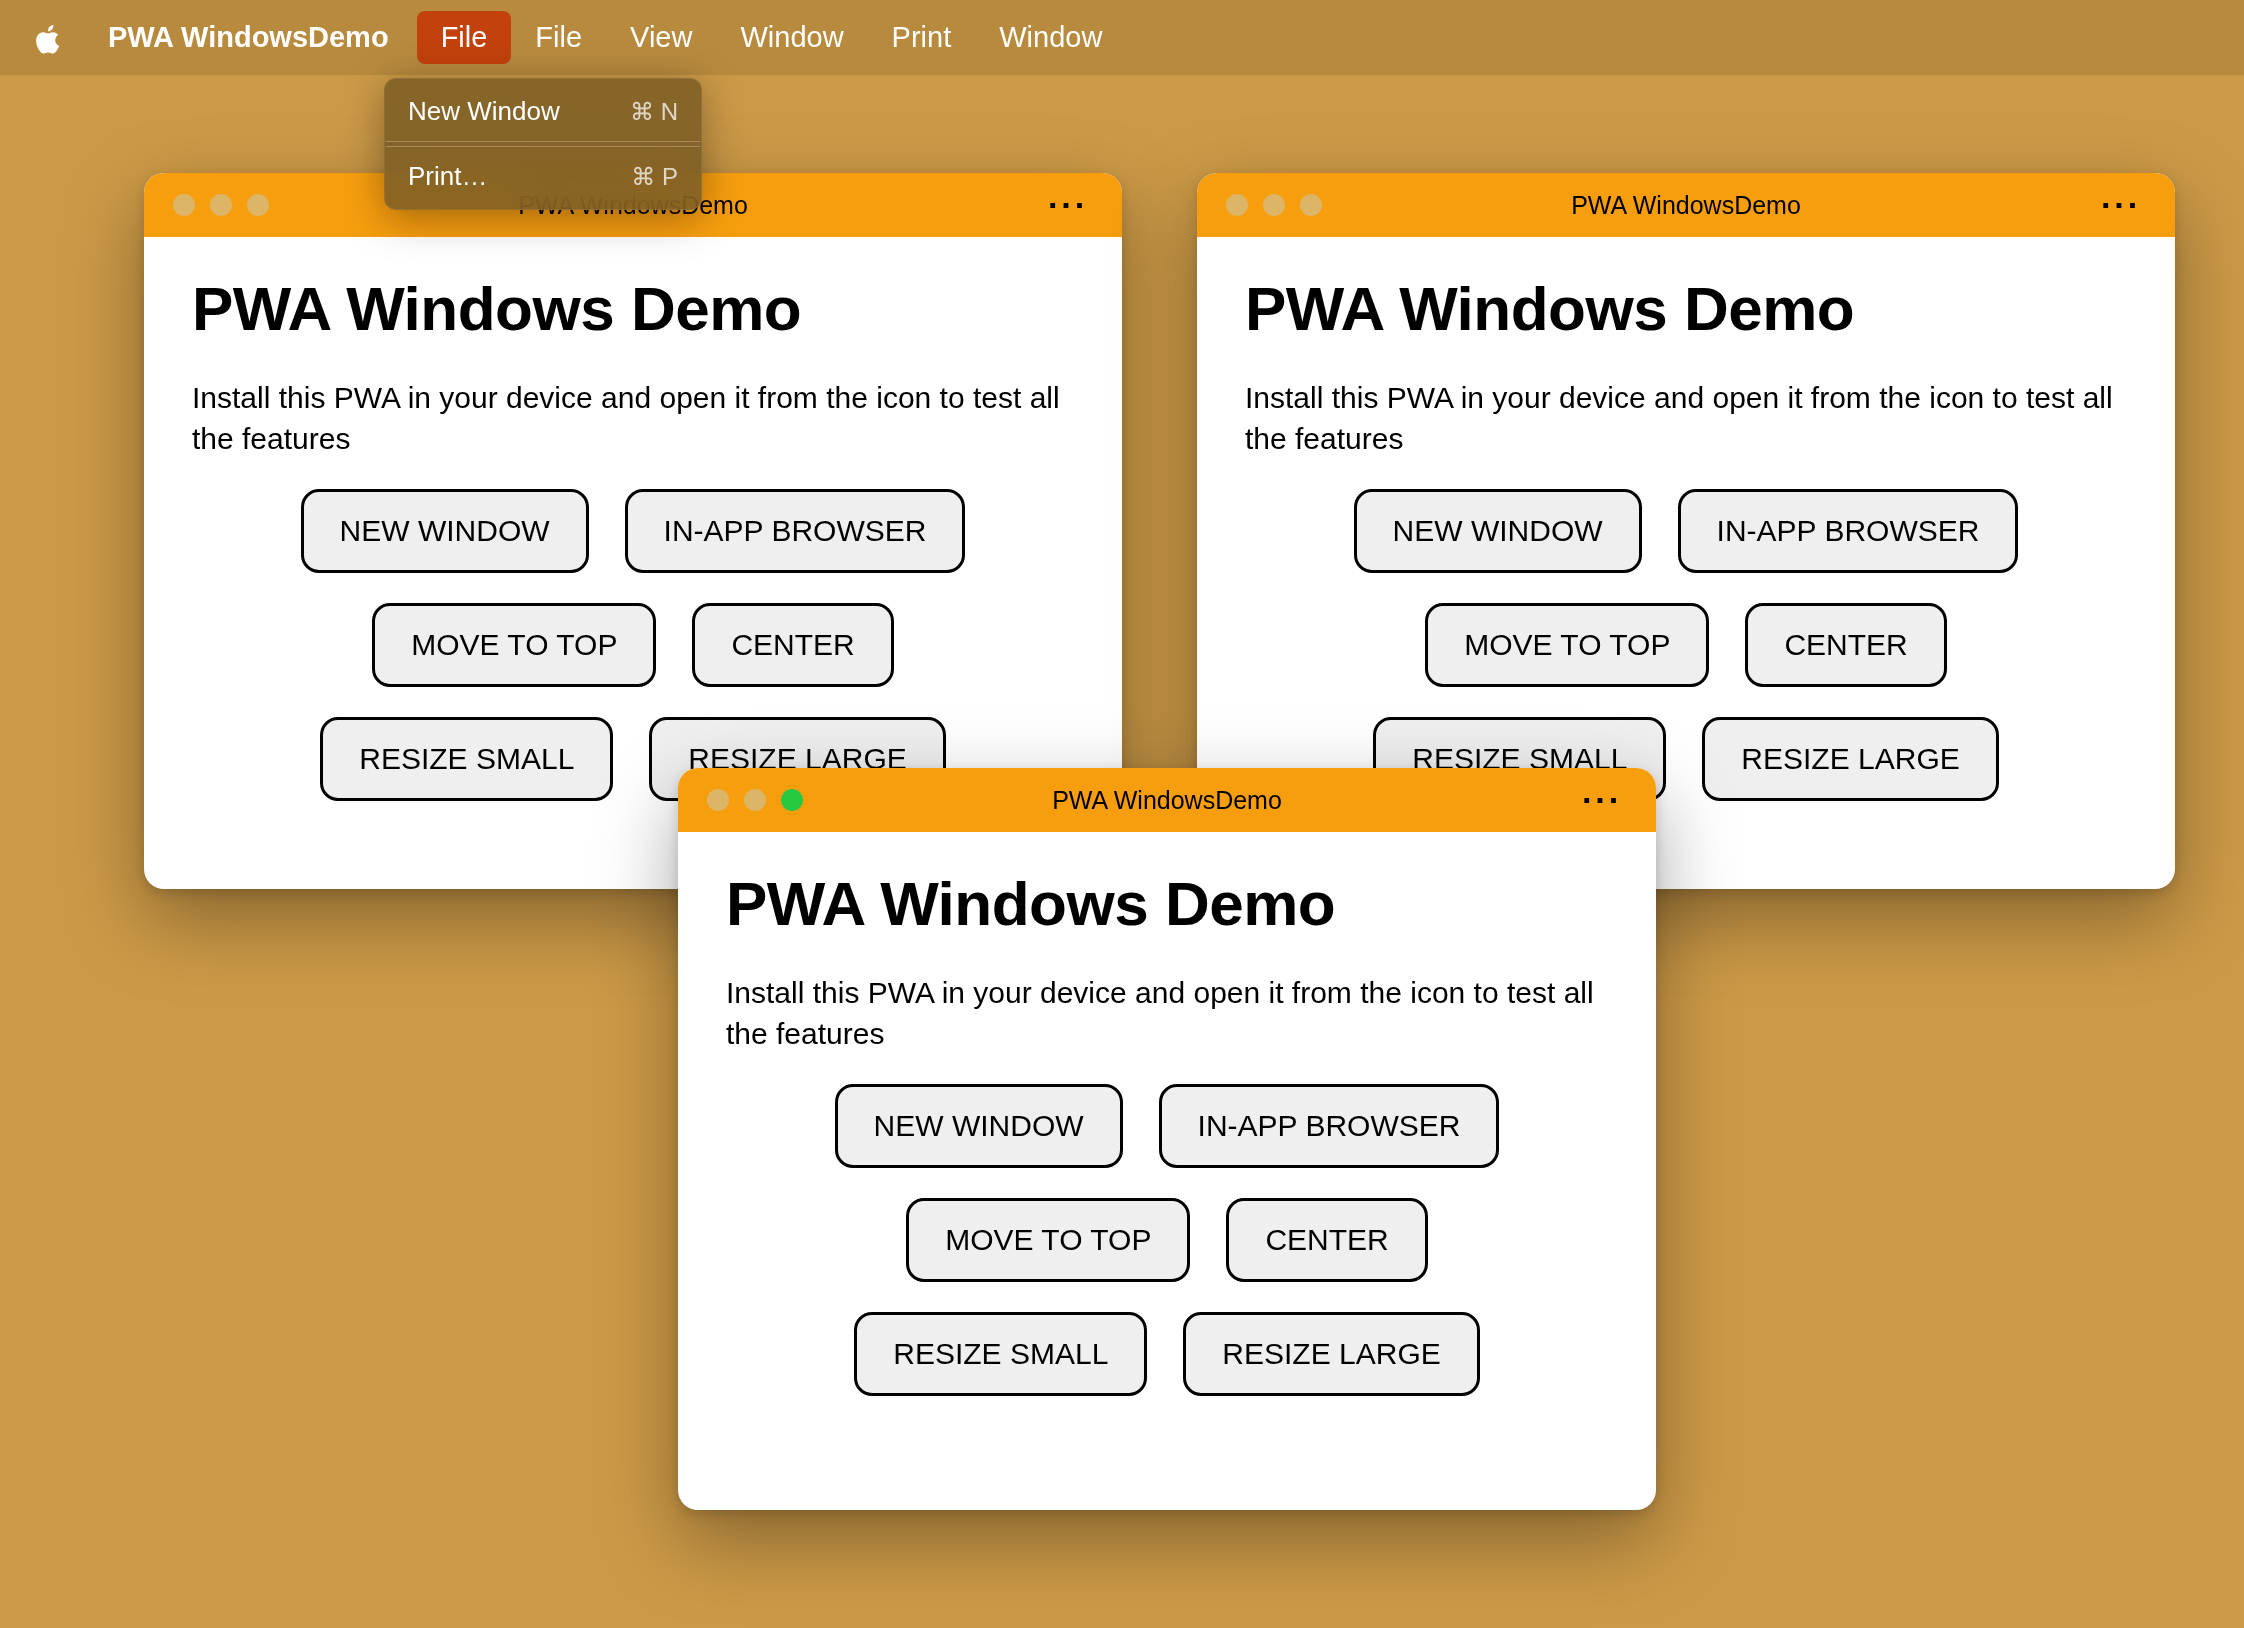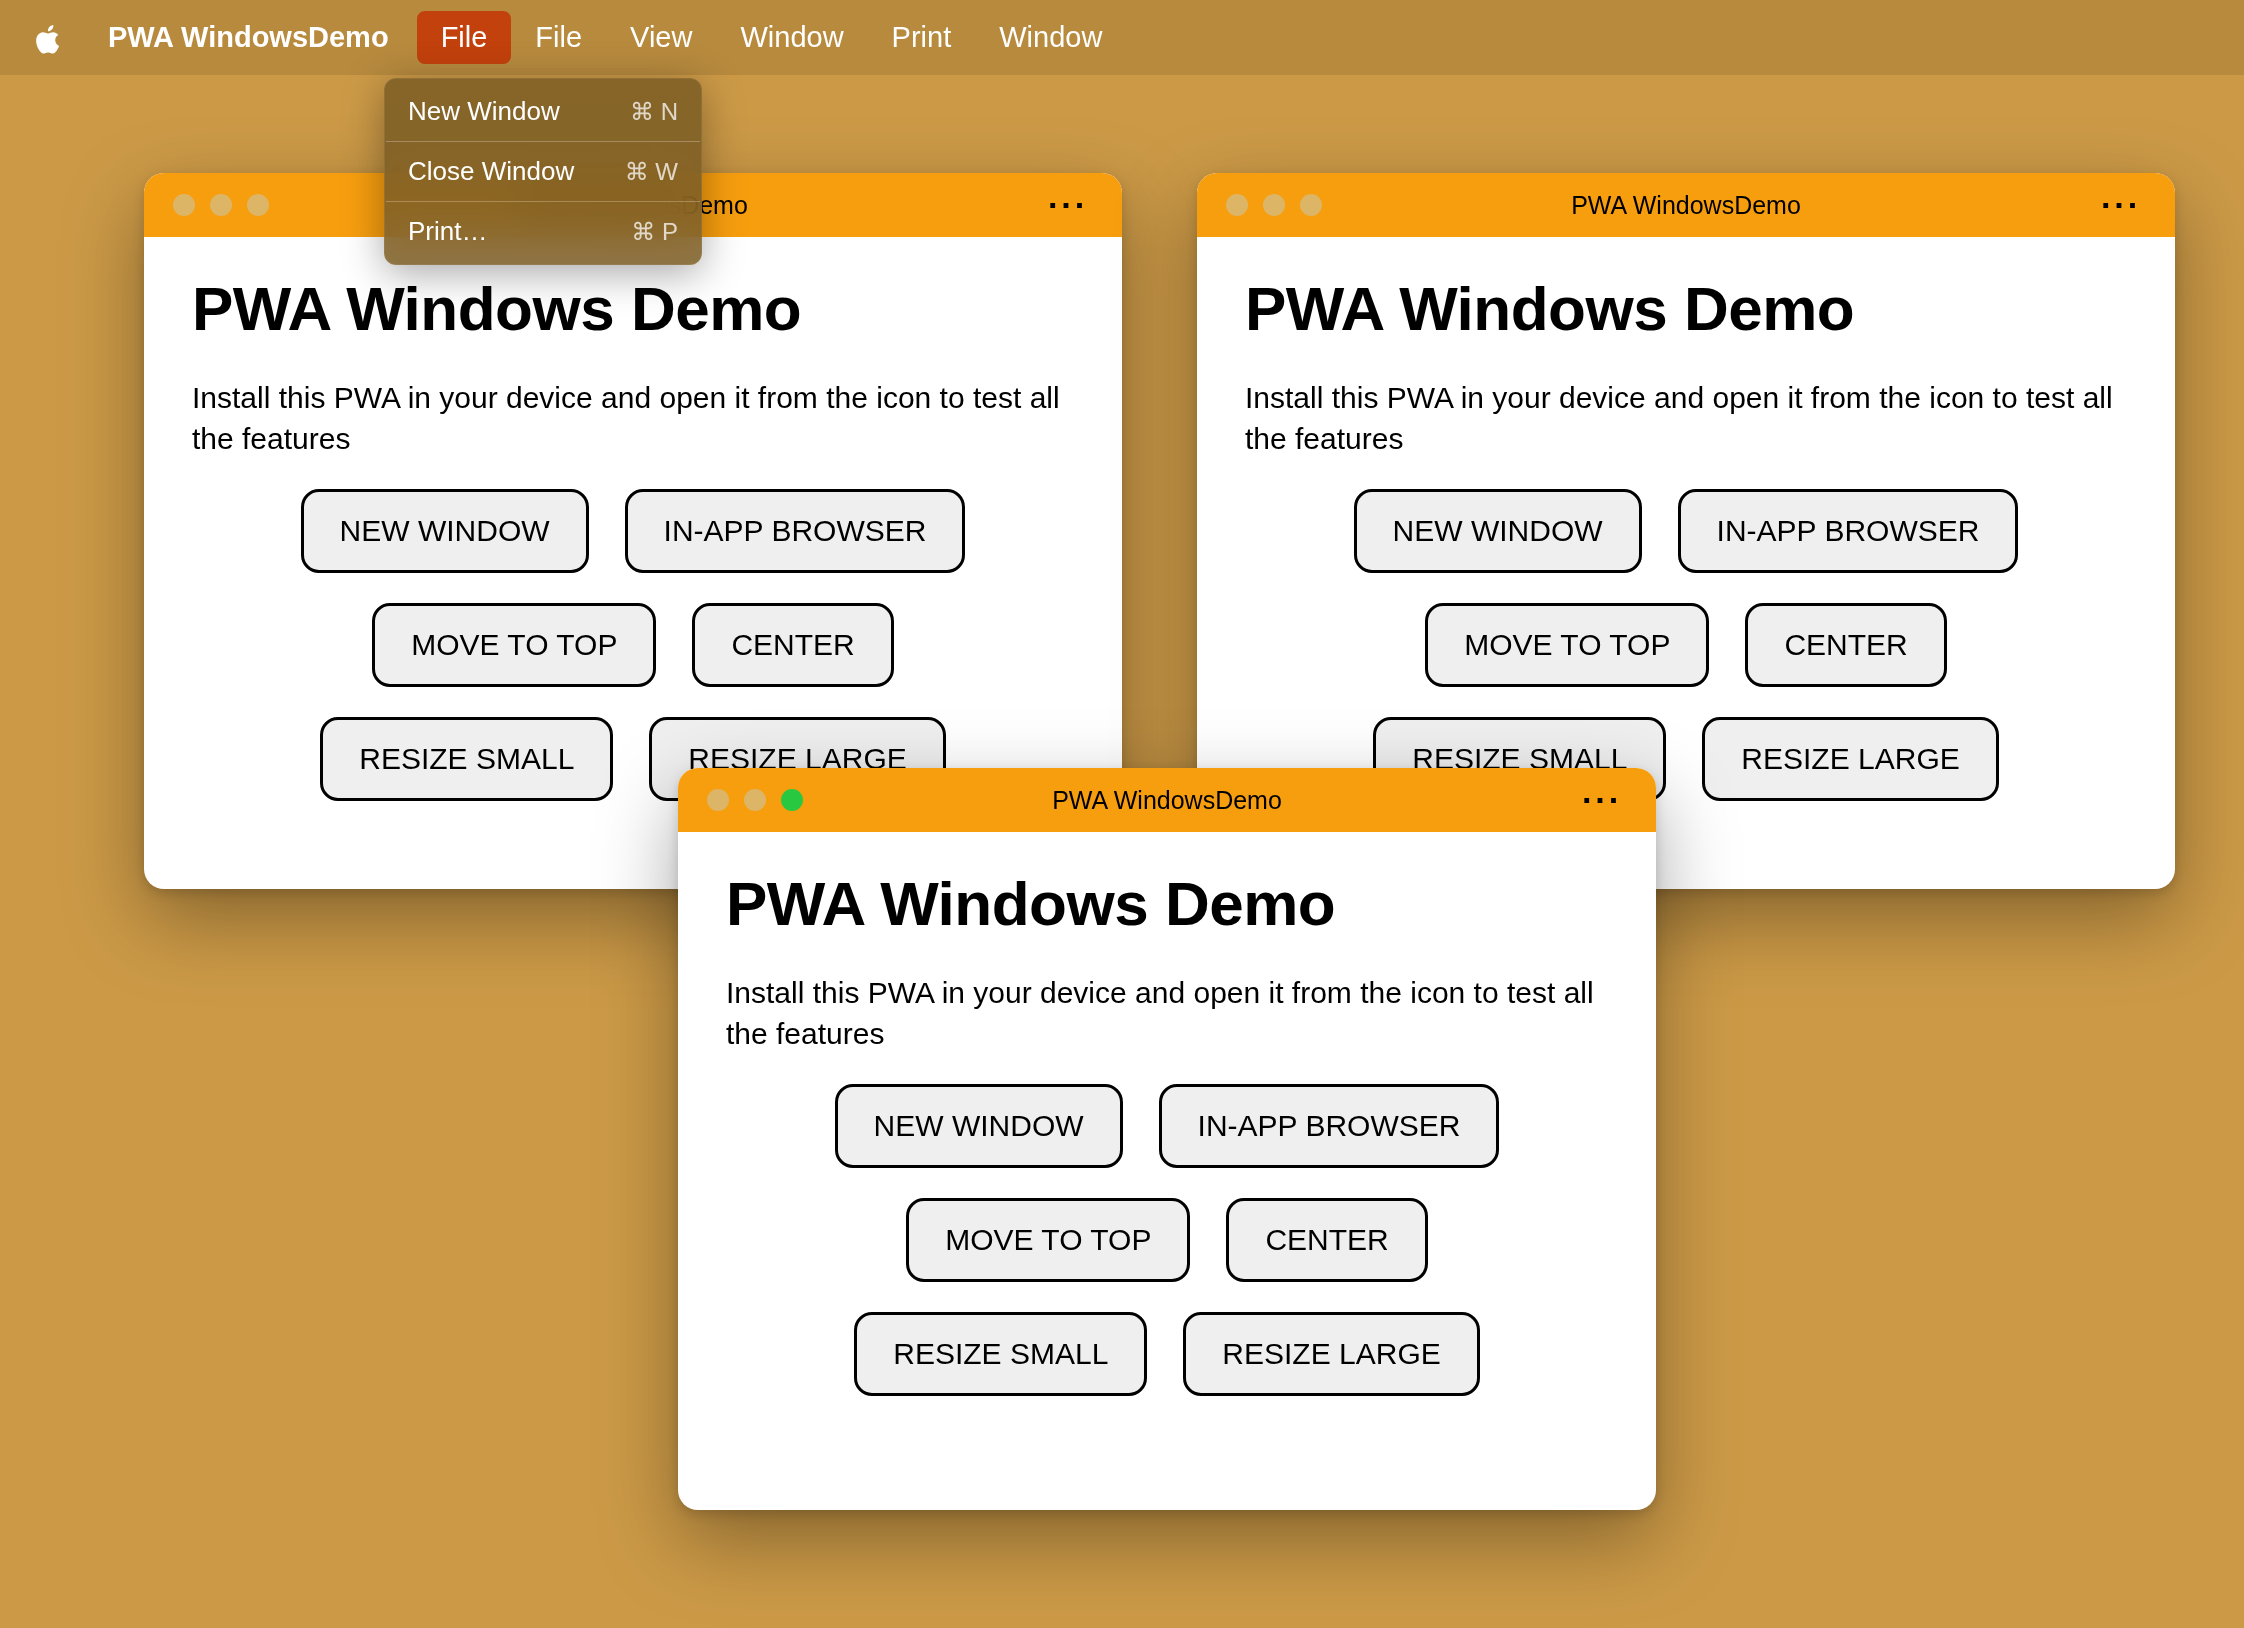--- a/index.html
+++ b/index.html
@@ -283,22 +283,18 @@
     </div>
   </div>
 </div>
 
 <div class="dropdown" style="z-index:100;">
   <div class="dropdown-item">
     <span>New Window</span>
     <span class="dropdown-shortcut">⌘ N</span>
   </div>
   <div class="dropdown-divider"></div>
-  <div class="dropdown-item">
-    <span>Close Window</span>
-    <span class="dropdown-shortcut">⌘ W</span>
-  </div>
   <div class="dropdown-divider"></div>
   <div class="dropdown-item">
     <span>Print…</span>
     <span class="dropdown-shortcut">⌘ P</span>
   </div>
 </div>
 
 </body></html>

